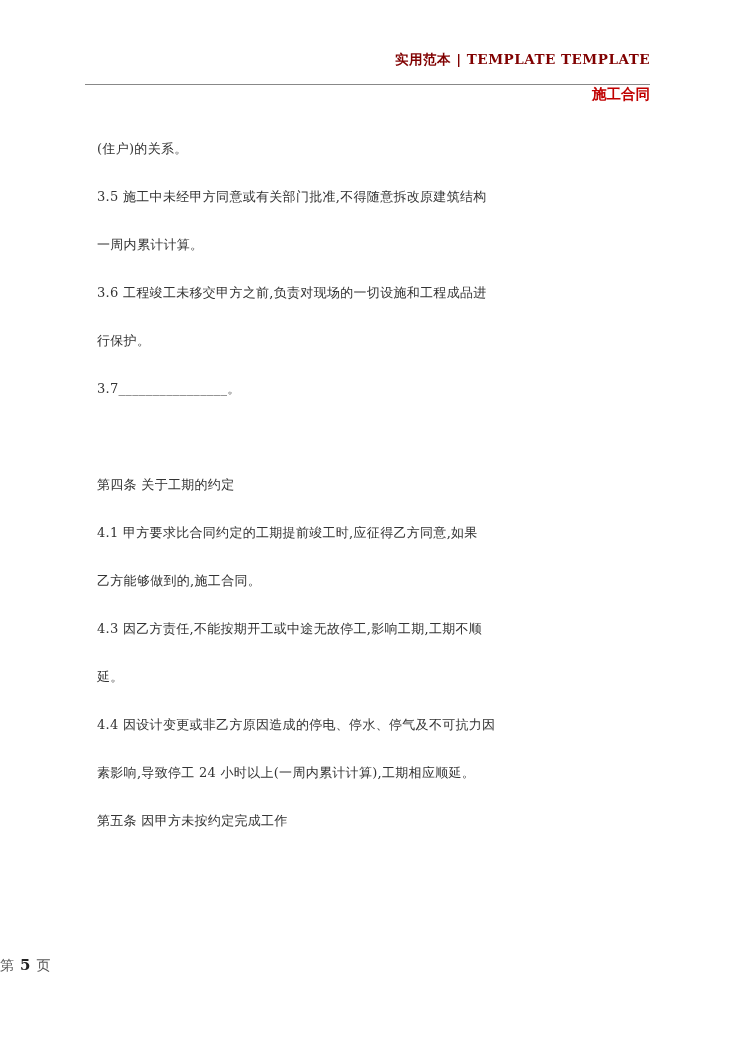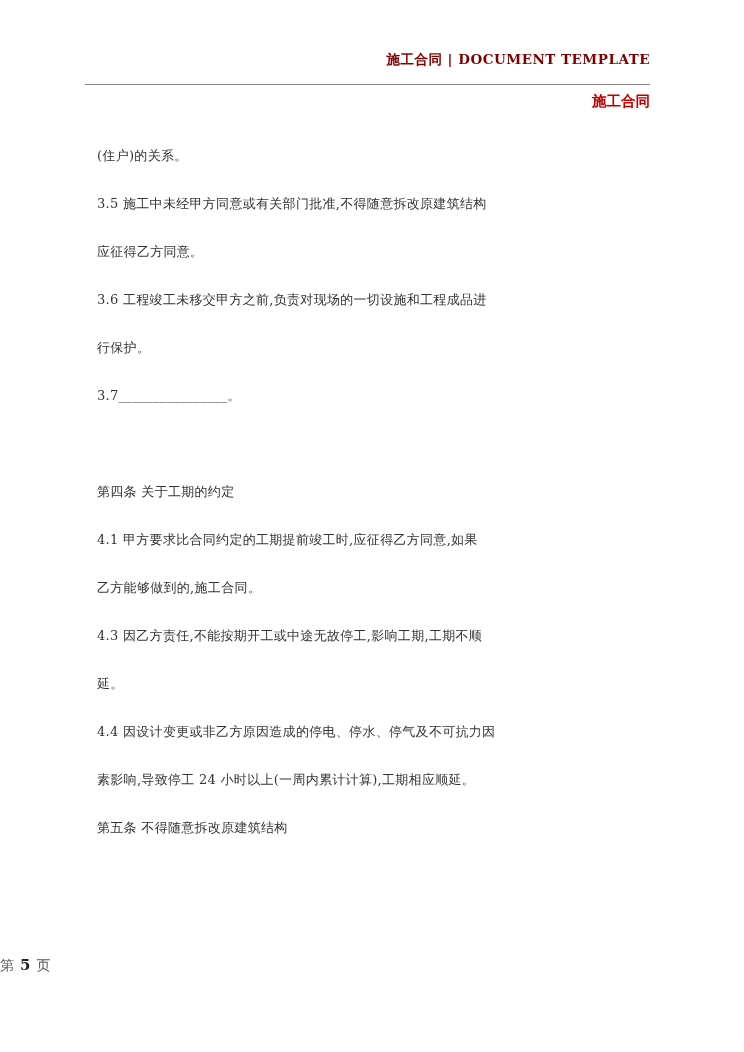--- a/index.html
+++ b/index.html
@@ -32,21 +32,21 @@
     color:var(--brand-color);
     white-space:pre;
   }
   .divider{
     border:none;
     border-top:1px solid var(--divider-color);
     height:0;
     margin:16px 0 0 -12px;
   }
   .doctype{
-    margin-top:7px;
+    margin-top:0;
     font-size:14.5px;
     font-weight:bold;
     line-height:18px;
     color:var(--doctype-color);
   }
   .body{
     padding:22px 94px 0 97px;
     font-size:13px;
     color:var(--body-color);
   }
@@ -73,32 +73,32 @@
     color:#222222;
     padding:0 6px;
   }
 </style>
 </head>
 <body>
 
 <div class="page">
 
   <div class="header">
-    <div class="brand">施工合同 | DOCUMENT TEMPLATE</div>
+    <div class="brand">实用范本 | TEMPLATE TEMPLATE</div>
     <hr class="divider">
     <div class="doctype">施工合同</div>
   </div>
 
   <div class="body" id="doc-body">
       <p class="para">
         <span class="line">(住户)的关系。</span>
       </p>
       <p class="para">
         <span class="line">3.5 施工中未经甲方同意或有关部门批准,不得随意拆改原建筑结构</span>
-        <span class="line">应征得乙方同意。</span>
+        <span class="line">一周内累计计算。</span>
       </p>
       <p class="para">
         <span class="line">3.6 工程竣工未移交甲方之前,负责对现场的一切设施和工程成品进</span>
         <span class="line">行保护。</span>
       </p>
       <p class="para">
         <span class="line">3.7________________。</span>
       </p>
       <div class="spacer"></div>
       <p class="para">
@@ -110,21 +110,21 @@
       </p>
       <p class="para">
         <span class="line">4.3 因乙方责任,不能按期开工或中途无故停工,影响工期,工期不顺</span>
         <span class="line">延。</span>
       </p>
       <p class="para">
         <span class="line">4.4 因设计变更或非乙方原因造成的停电、停水、停气及不可抗力因</span>
         <span class="line">素影响,导致停工 24 小时以上(一周内累计计算),工期相应顺延。</span>
       </p>
       <p class="para">
-        <span class="line">第五条 不得随意拆改原建筑结构</span>
+        <span class="line">第五条 因甲方未按约定完成工作</span>
       </p>
     </div>
 
   <div class="footer">
     <span>第</span><span class="page-num">5</span><span>页</span>
   </div>
 
 </div>
 
 </body></html>

